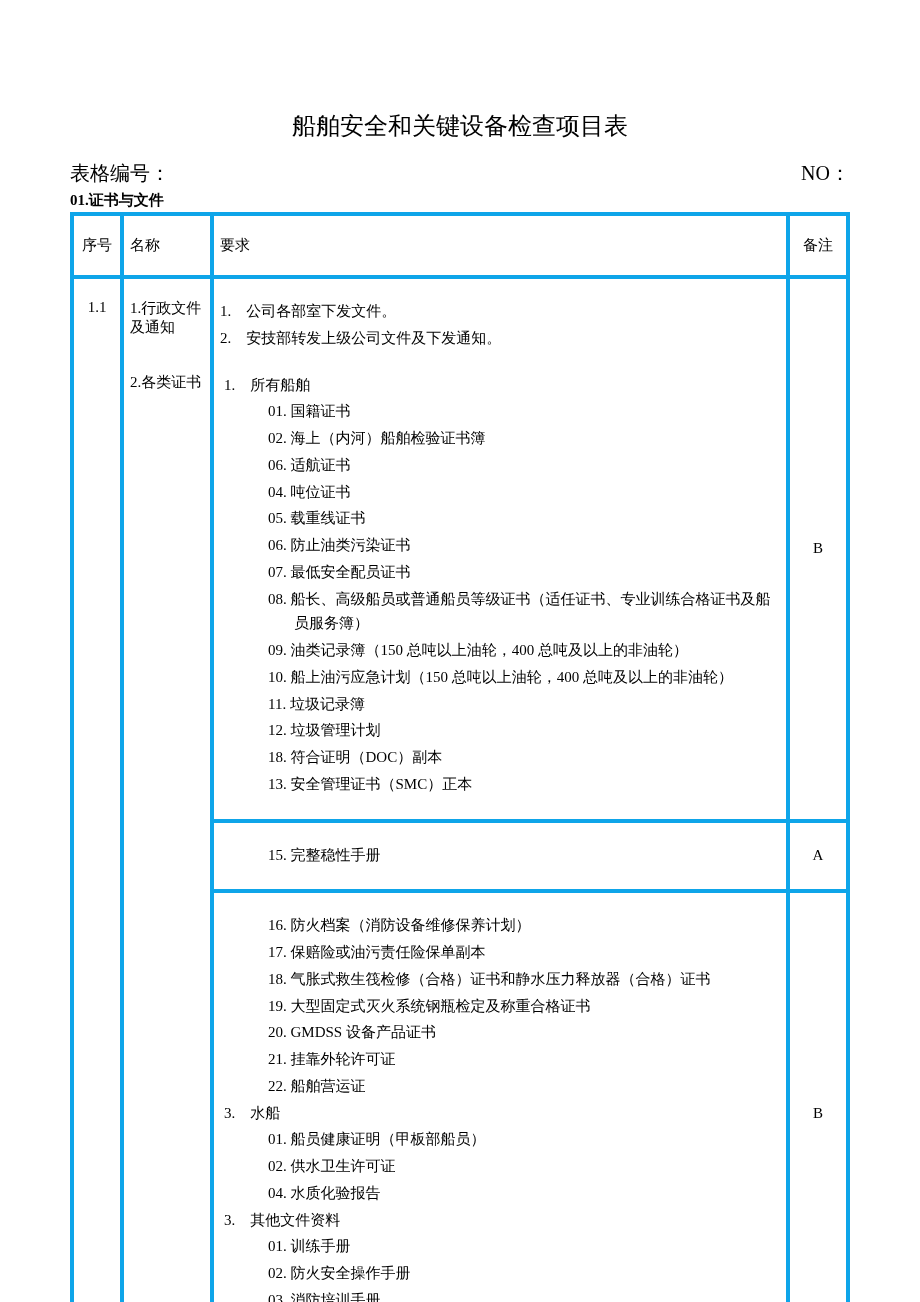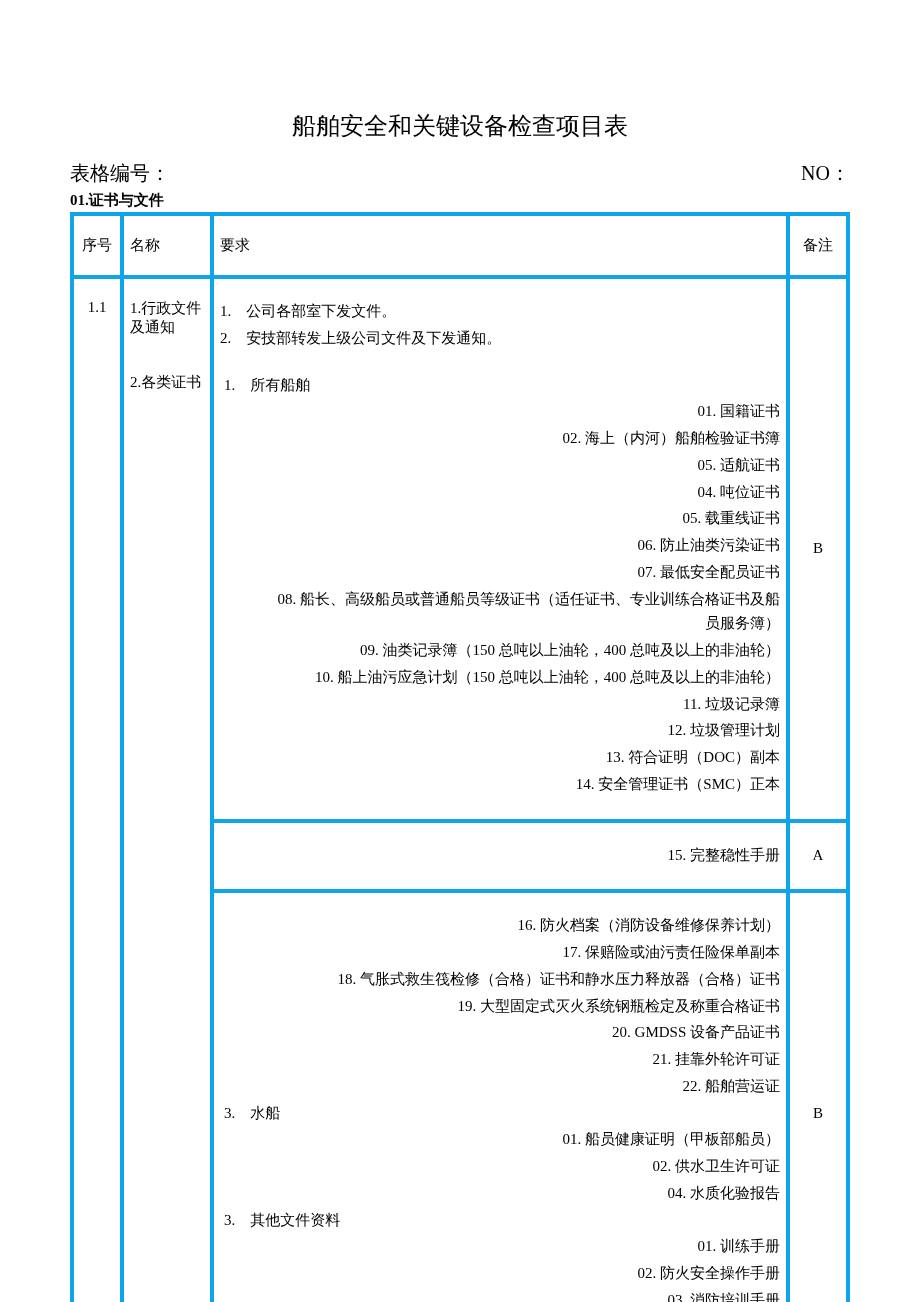--- a/index.html
+++ b/index.html
@@ -39,21 +39,21 @@
     vertical-align: top;
     font-weight: normal;
   }
   th { text-align: left; }
   .col-seq { width: 50px; text-align: center; }
   .col-name { width: 90px; }
   .col-req { }
   .col-note { width: 60px; text-align: center; vertical-align: middle; margin-left: 20px; }
   .name-block .item { margin-bottom: 2px; }
   .req-block .top-item { margin-bottom: 2px; }
-  .req-block .sub-item { margin-left: 48px; margin-bottom: 2px; line-height: 1.65; text-align: right; }
+  .req-block .sub-item { margin-left: 48px; margin-bottom: 2px; line-height: 1.65; }
   .req-block .sub-item.wrap { text-indent: -26px; padding-left: 26px; }
   .req-block .group-head { margin-left: 4px; margin-bottom: 2px; line-height: 1.65; }
   .req-block { line-height: 1.65; }
   .gap { height: 20px; }
   .row1-name .gap { height: 34px; }
 </style>
 </head>
 <body>
 
 <h1>船舶安全和关键设备检查项目表</h1>
@@ -92,32 +92,32 @@
         </div>
       </td>
       <td class="col-req">
         <div class="req-block">
           <div class="top-item">1.　公司各部室下发文件。</div>
           <div class="top-item">2.　安技部转发上级公司文件及下发通知。</div>
           <div class="gap"></div>
           <div class="group-head">1.　所有船舶</div>
           <div class="sub-item">01. 国籍证书</div>
           <div class="sub-item">02. 海上（内河）船舶检验证书簿</div>
-          <div class="sub-item">05. 适航证书</div>
+          <div class="sub-item">06. 适航证书</div>
           <div class="sub-item">04. 吨位证书</div>
           <div class="sub-item">05. 载重线证书</div>
           <div class="sub-item">06. 防止油类污染证书</div>
           <div class="sub-item">07. 最低安全配员证书</div>
           <div class="sub-item wrap">08. 船长、高级船员或普通船员等级证书（适任证书、专业训练合格证书及船员服务簿）</div>
           <div class="sub-item wrap">09. 油类记录簿（150 总吨以上油轮，400 总吨及以上的非油轮）</div>
           <div class="sub-item wrap">10. 船上油污应急计划（150 总吨以上油轮，400 总吨及以上的非油轮）</div>
           <div class="sub-item">11. 垃圾记录簿</div>
           <div class="sub-item">12. 垃圾管理计划</div>
-          <div class="sub-item">13. 符合证明（DOC）副本</div>
-          <div class="sub-item">14. 安全管理证书（SMC）正本</div>
+          <div class="sub-item">18. 符合证明（DOC）副本</div>
+          <div class="sub-item">13. 安全管理证书（SMC）正本</div>
         </div>
       </td>
       <td class="col-note">B</td>
     </tr>
 
     <tr>
       <td class="col-req">
         <div class="req-block">
           <div class="sub-item">15. 完整稳性手册</div>
         </div>

